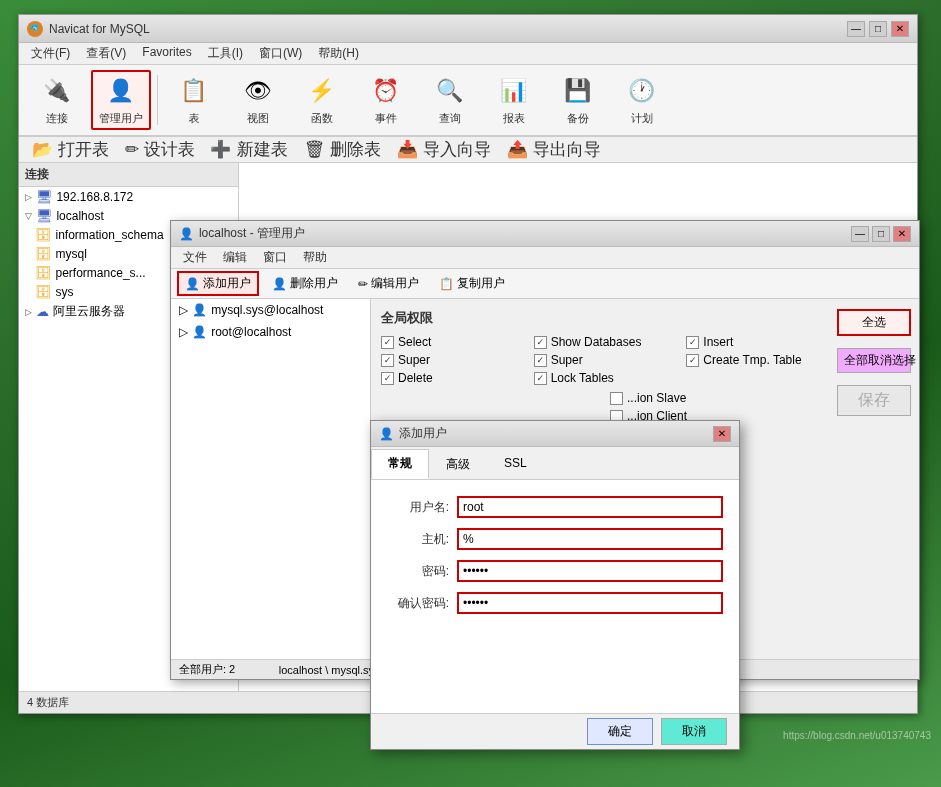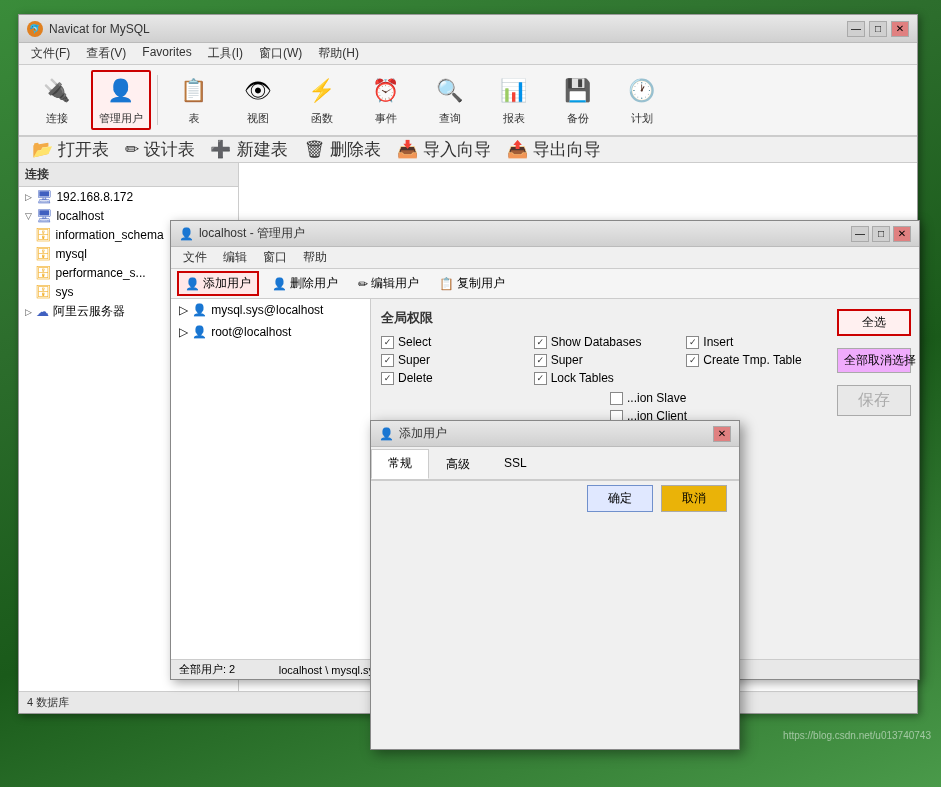--- a/index.html
+++ b/index.html
@@ -402,20 +402,21 @@
       cursor: pointer;
       font-size: 12px;
       border: 1px solid transparent;
       margin-top: 3px;
     }
     .dialog-tab.active {
       background: #fff;
       border: 1px solid #ccc;
       border-bottom: 1px solid #fff;
       margin-top: 2px;
+      font-weight: bold;
     }
     .dialog-body {
       flex: 1;
       padding: 16px;
       background: #fff;
     }
     .form-row {
       display: flex;
       align-items: center;
       margin-bottom: 10px;
@@ -445,21 +446,21 @@
       align-items: center;
       justify-content: flex-end;
       padding: 0 12px;
       gap: 8px;
       border-top: 1px solid #ccc;
       flex-shrink: 0;
     }
     .dialog-btn {
       padding: 4px 20px;
       border: 1px solid #aaa;
-      background: #eab308;
+      background: #5eead4;
       cursor: pointer;
       font-size: 12px;
     }
     .dialog-btn.primary {
       background: #e0e8ff;
       border-color: #7090cc;
     }
 
     
     .watermark {
@@ -761,20 +762,38 @@
     <span class="dialog-title-text">添加用户</span>
     <div class="title-btn" style="background:#e08080;">✕</div>
   </div>
 
   <div class="dialog-tabs">
     <div class="dialog-tab active">常规</div>
     <div class="dialog-tab">高级</div>
     <div class="dialog-tab">SSL</div>
   </div>
 
+  <div class="dialog-body">
+    <div class="form-row">
+      <span class="form-label">用户名:</span>
+      <input class="form-input highlighted" type="text" value="root" style="">
+    </div>
+    <div class="form-row">
+      <span class="form-label">主机:</span>
+      <input class="form-input highlighted" type="text" value="%" style="">
+    </div>
+    <div class="form-row">
+      <span class="form-label">密码:</span>
+      <input class="form-input highlighted" type="password" value="••••••" style="">
+    </div>
+    <div class="form-row">
+      <span class="form-label">确认密码:</span>
+      <input class="form-input highlighted" type="password" value="••••••" style="">
+    </div>
+  </div>
 
   <div class="dialog-footer">
     <button class="dialog-btn primary">确定</button>
     <button class="dialog-btn">取消</button>
   </div>
 </div>
 
 <div class="watermark">https://blog.csdn.net/u013740743</div>
 
 </body></html>

